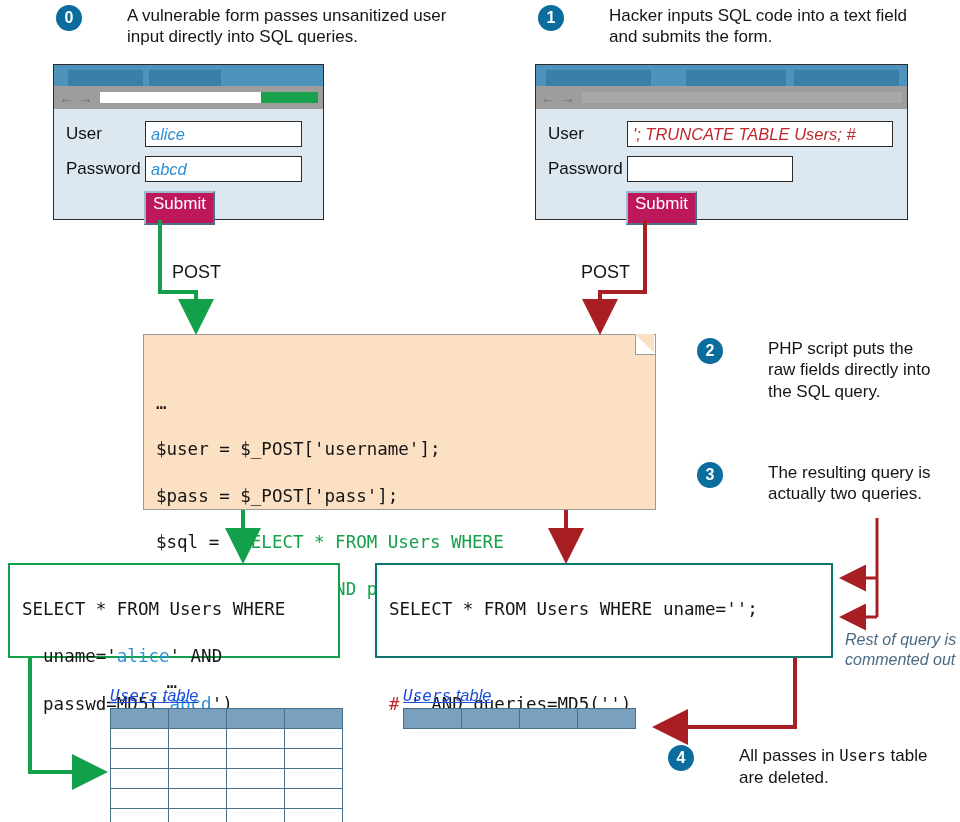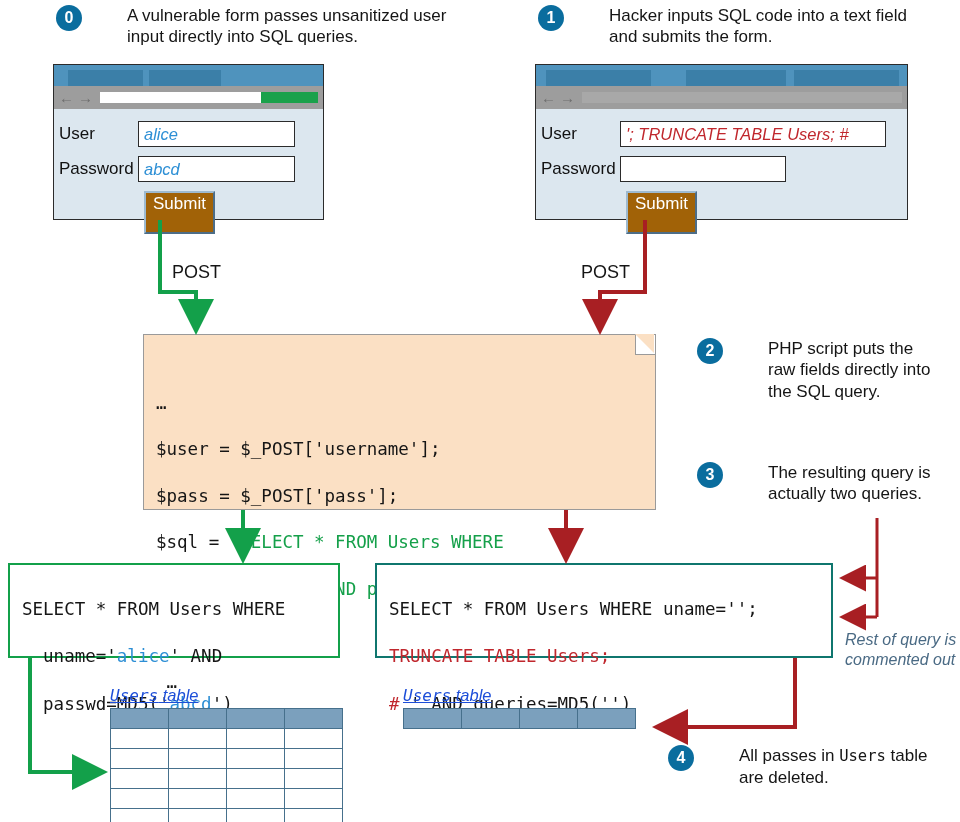--- a/index.html
+++ b/index.html
@@ -23,34 +23,34 @@
 
   
   .browser{border:1px solid #2b2b2b;background:#dce7ef;box-sizing:border-box;}
   .titlebar{height:21px;background:#4f93bd;position:relative;}
   .tabseg{position:absolute;top:5px;height:16px;background:#3b7fa8;}
   .toolbar{height:23px;background:#9d9d9d;display:flex;align-items:center;padding:0 5px;gap:4px;}
   .navarrow{font-size:15px;color:#6e6e6e;line-height:1;}
   .addrbar{flex:1;height:11px;background:#ffffff;position:relative;margin-left:3px;}
   .addr-green{position:absolute;right:0;top:0;bottom:0;width:26%;background:#1aa14b;}
   .formarea{padding:12px 0 0 0;}
-  .formrow{display:flex;align-items:center;margin-bottom:9px;padding-left:5px;border-radius:6px;}
+  .formrow{display:flex;align-items:center;margin-bottom:9px;padding-left:12px;border-radius:6px;}
   .flabel{font-size:17px;color:#111;width:79px;flex:0 0 79px;}
   .finput{
     height:26px;border:1px solid #2b2b2b;background:#ffffff;
     display:flex;align-items:center;padding:0 5px;box-sizing:border-box;
     font-style:italic;font-size:16.5px;
   }
   .val-blue{color:#2d8fd5;}
   .val-red{color:#c0272d;}
   .submitrow{padding-left:90px;}
   .submitbtn{
-    background:#a16207;border-top:2px solid #9ebacf;border-left:2px solid #9ebacf;
+    background:#be185d;border-top:2px solid #9ebacf;border-left:2px solid #9ebacf;
     border-right:2px solid #4d6d87;border-bottom:2px solid #4d6d87;
-    color:#ffffff;font-size:17px;padding:1px 7px 18px 7px;display:inline-block;
+    color:#ffffff;font-size:17px;padding:1px 7px 9px 7px;display:inline-block;
   }
 
   
   .php{
     background:#fbe0c4;border:1px solid #9a9a9a;box-sizing:border-box;
     font-family:"DejaVu Sans Mono",monospace;font-size:17.5px;
     line-height:1.33;padding:10px 0 8px 12px;color:#151515;white-space:pre;
   }
   .fold{
     position:absolute;top:0;right:0;width:19px;height:19px;
@@ -186,21 +186,21 @@
 </div>
 
 <div class="abs qbox qgreen" style="left:8px;top:563px;width:332px;height:95px;">
 <span>SELECT * FROM Users WHERE</span>
 <br><span>  uname='</span><span class="b">alice</span><span>' AND</span>
 <br><span>  passwd=MD5('</span><span class="b">abcd</span><span>')</span>
 </div>
 
 <div class="abs qbox qred" style="left:375px;top:563px;width:458px;height:95px;">
 <span>SELECT * FROM Users WHERE uname='';</span>
-<br><span class="r">TRUNCATE TABLE Users;</span>
+<br>
 <br><span class="r">#</span><span> ' AND queries=MD5('')</span>
 </div>
 
 <div class="abs note-italic" style="left:845px;top:630px;width:112px;">Rest of query is commented out</div>
 
 <div class="abs" style="left:110px;top:686px;">
   <div class="tcaption">
     <span class="tmono">Users</span><span> table</span>
   </div>
   <table class="users">

